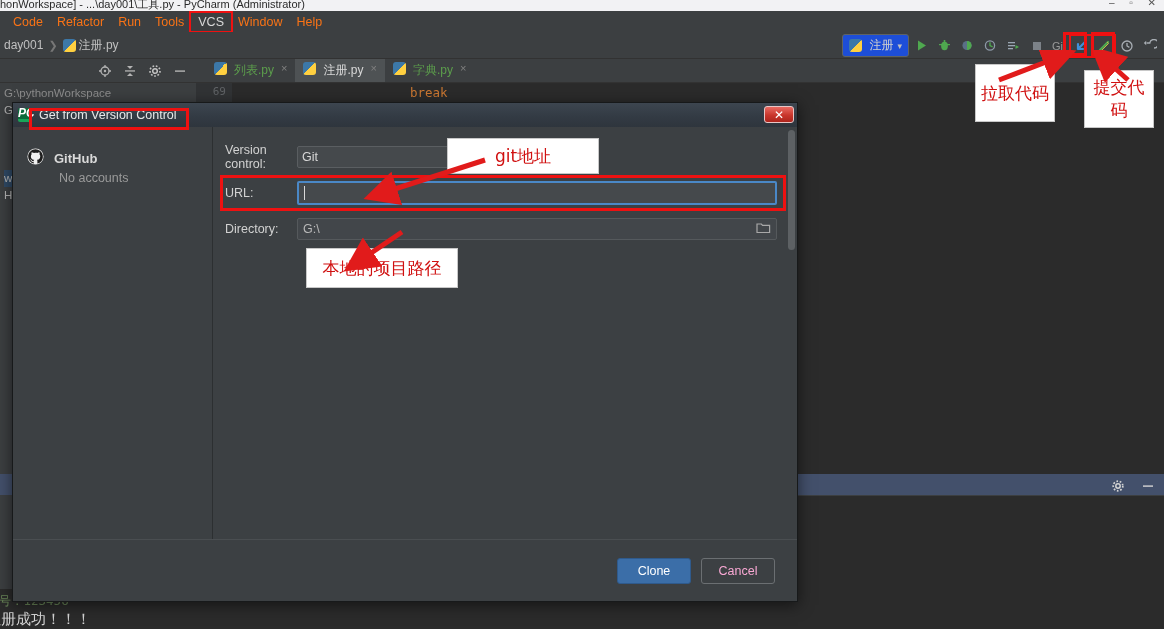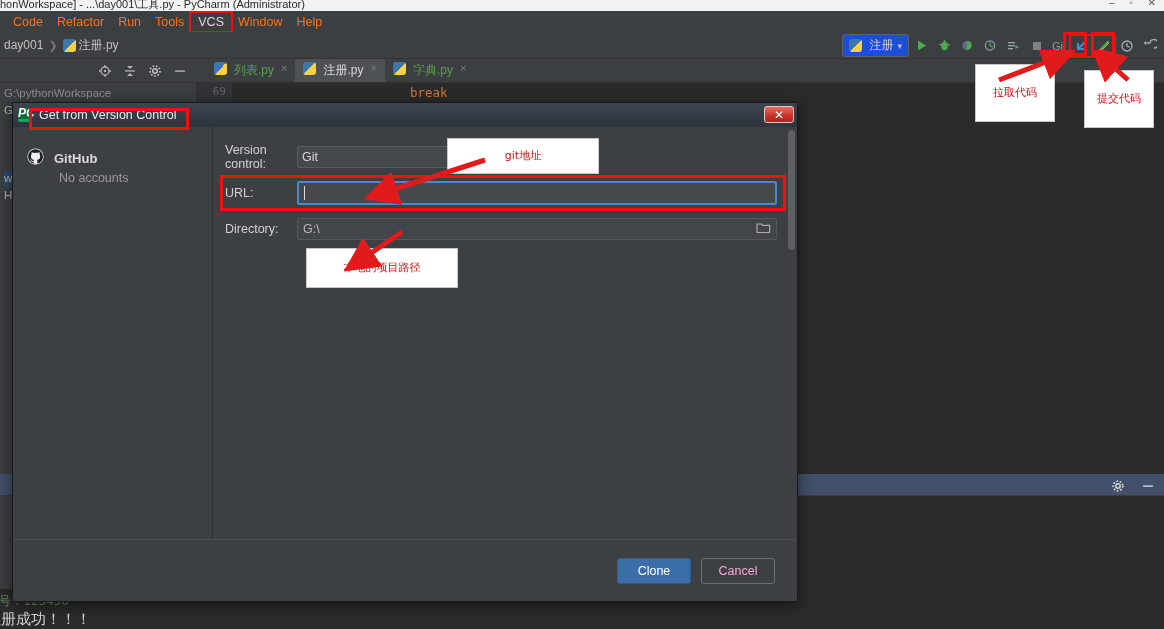--- a/index.html
+++ b/index.html
@@ -222,21 +222,21 @@
     min-width: 74px; height: 26px; border-radius: 3px;
     display: flex; align-items: center; justify-content: center;
     font-size: 12.5px;
   }
   .btn.primary { background: #3b6ea8; border: 1px solid #2f5a8c; color: #fff; }
   .btn.ghost { background: transparent; border: 1px solid #6b6f72; color: #f9a8d4; }
 
   
   .anno {
     position: absolute; background: #fff; border: 1px solid #c8c8c8;
-    color: #d01010; font-size: 11px; display: flex; align-items: center;
+    color: #d01010; font-size: 17px; display: flex; align-items: center;
     justify-content: center; text-align: center; line-height: 1.35;
     font-family: "DejaVu Sans", sans-serif; z-index: 40;
   }
   .redbox {
     position: absolute; border: 3px solid #ee1111; z-index: 41;
     pointer-events: none;
   }
   .arrow-svg { position: absolute; z-index: 42; pointer-events: none; }
   .dlg-scroll {
     position: absolute; right: 1px; top: 25px; width: 9px; height: 410px;

